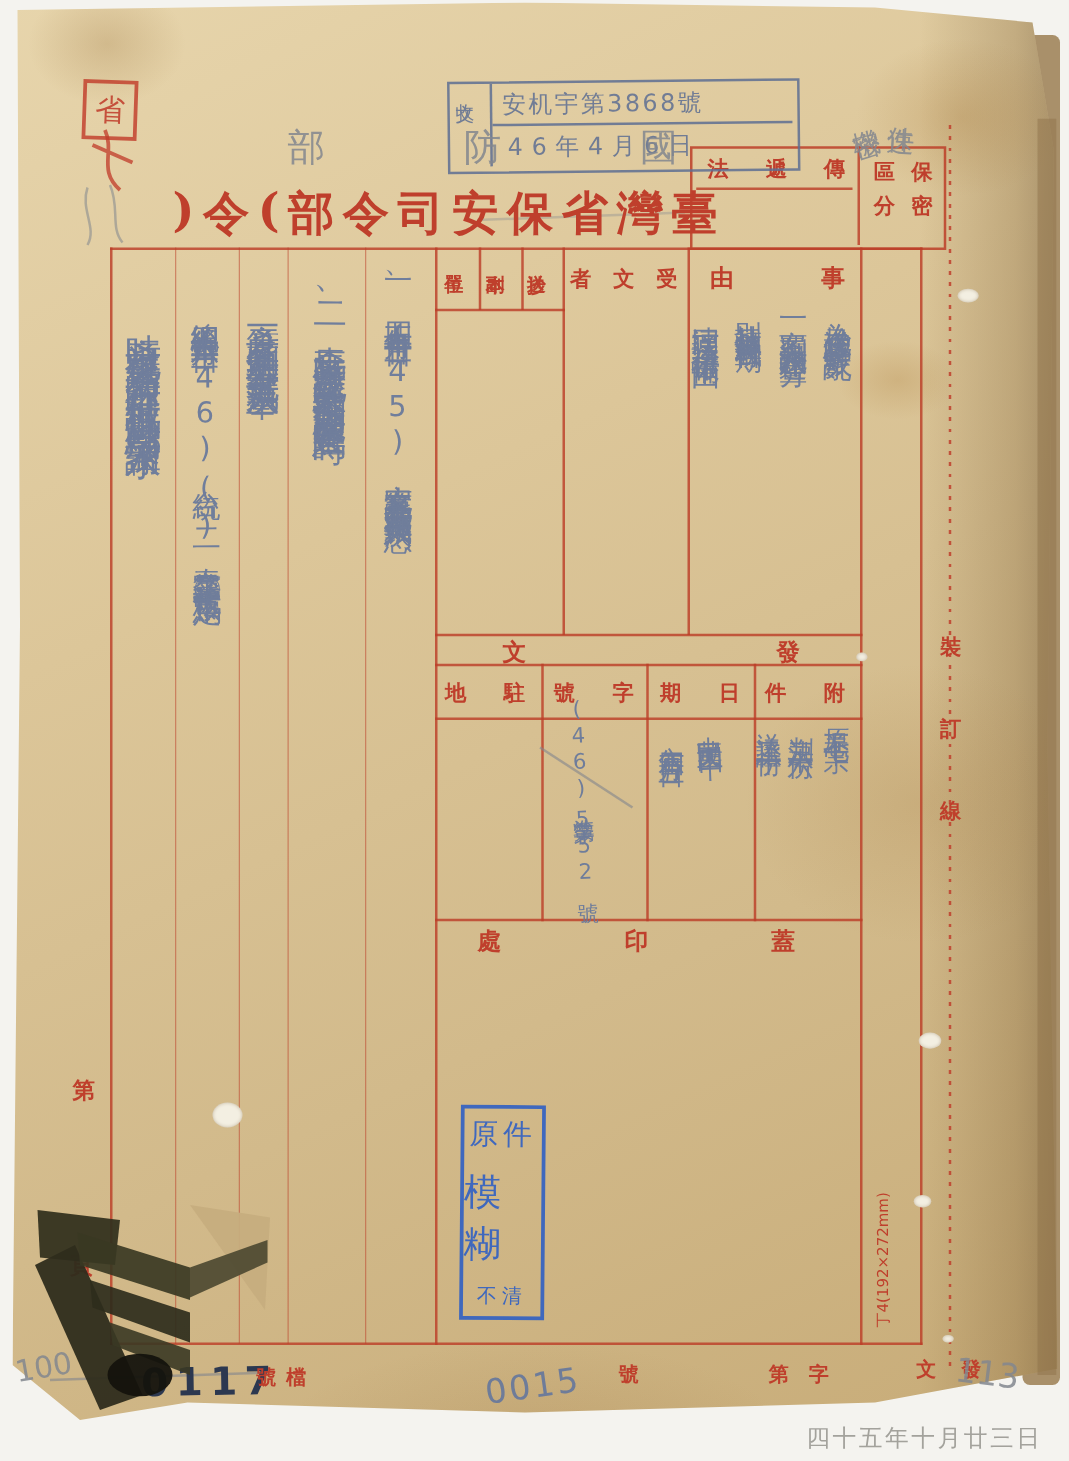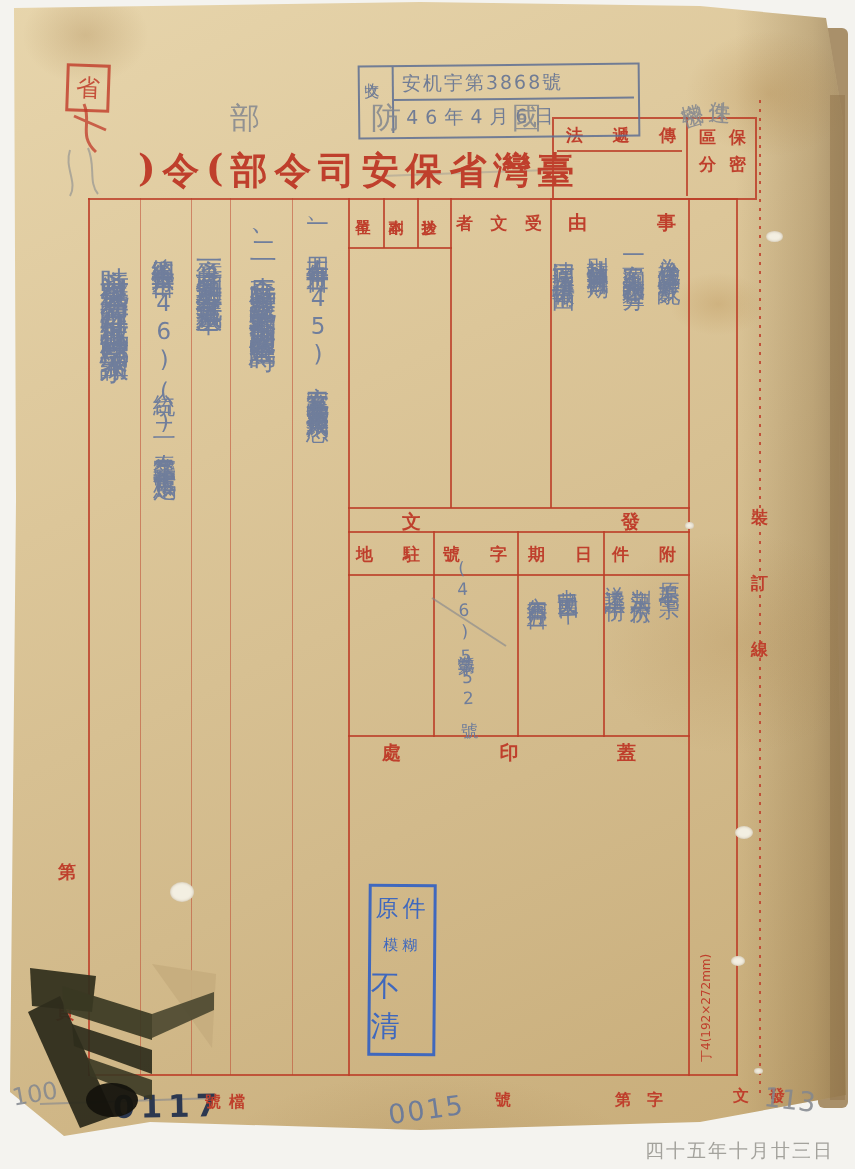--- a/index.html
+++ b/index.html
@@ -164,22 +164,22 @@
   <div class="abs vtext hand" style="left:456px;top:558px;font-size:17px;letter-spacing:1px;transform:rotate(-3deg)">(46)準簽字第552號</div>
 
   <div class="abs red spread" style="left:382px;top:740px;width:254px;font-size:19px">
       <span>蓋</span>
       <span>印</span>
       <span>處</span>
     </div>
 
   <div class="abs bluestamp" style="left:368px;top:884px;width:62px;height:166px;border:3px solid #3060c4;transform:rotate(.5deg);display:flex;flex-direction:column;justify-content:space-around;align-items:center;opacity:.9">
     <div style="font-size:23px;letter-spacing:4px">原件</div>
-    <div style="font-size:15px;letter-spacing:4px">模糊</div>
-    <div style="font-size:29px;letter-spacing:4px">不清</div>
+    <div style="font-size:30px;letter-spacing:4px">模糊</div>
+    <div style="font-size:16px;letter-spacing:4px">不清</div>
   </div>
 
   <div class="abs vtext hand" style="left:306px;top:212px;font-size:23px;letter-spacing:2px">一、四十五年十月廿三日(45)安克字第九三六號呈暨卷判與裁決均悉</div>
   <div class="abs vtext hand" style="left:250px;top:222px;font-size:27px;letter-spacing:3px;transform:rotate(.5deg)">二、查馬時彥等叛亂一案業經本部覆判判決檢同案卷暨馬時</div>
   <div class="abs vtext hand" style="left:196px;top:238px;font-size:27px;letter-spacing:3px">彥等廿一名判決與芳生等廿七名裁決呈奉</div>
   <div class="abs vtext hand" style="left:152px;top:240px;font-size:23px;letter-spacing:2px;transform:rotate(-.5deg)">總統四十六年三月十三日(46)台統(二)泰字第〇二二二號代電核定馬</div>
   <div class="abs vtext hand" style="left:100px;top:244px;font-size:29px;letter-spacing:4px">時彥祝英傑王幼石陳行中杜誠杜楓丁桂昌鄔榮盛謝水</div>
 
   <div class="abs red" style="left:58px;top:860px;font-size:18px">第</div>
   <div class="abs red" style="left:56px;top:1000px;font-size:18px">頁</div>

